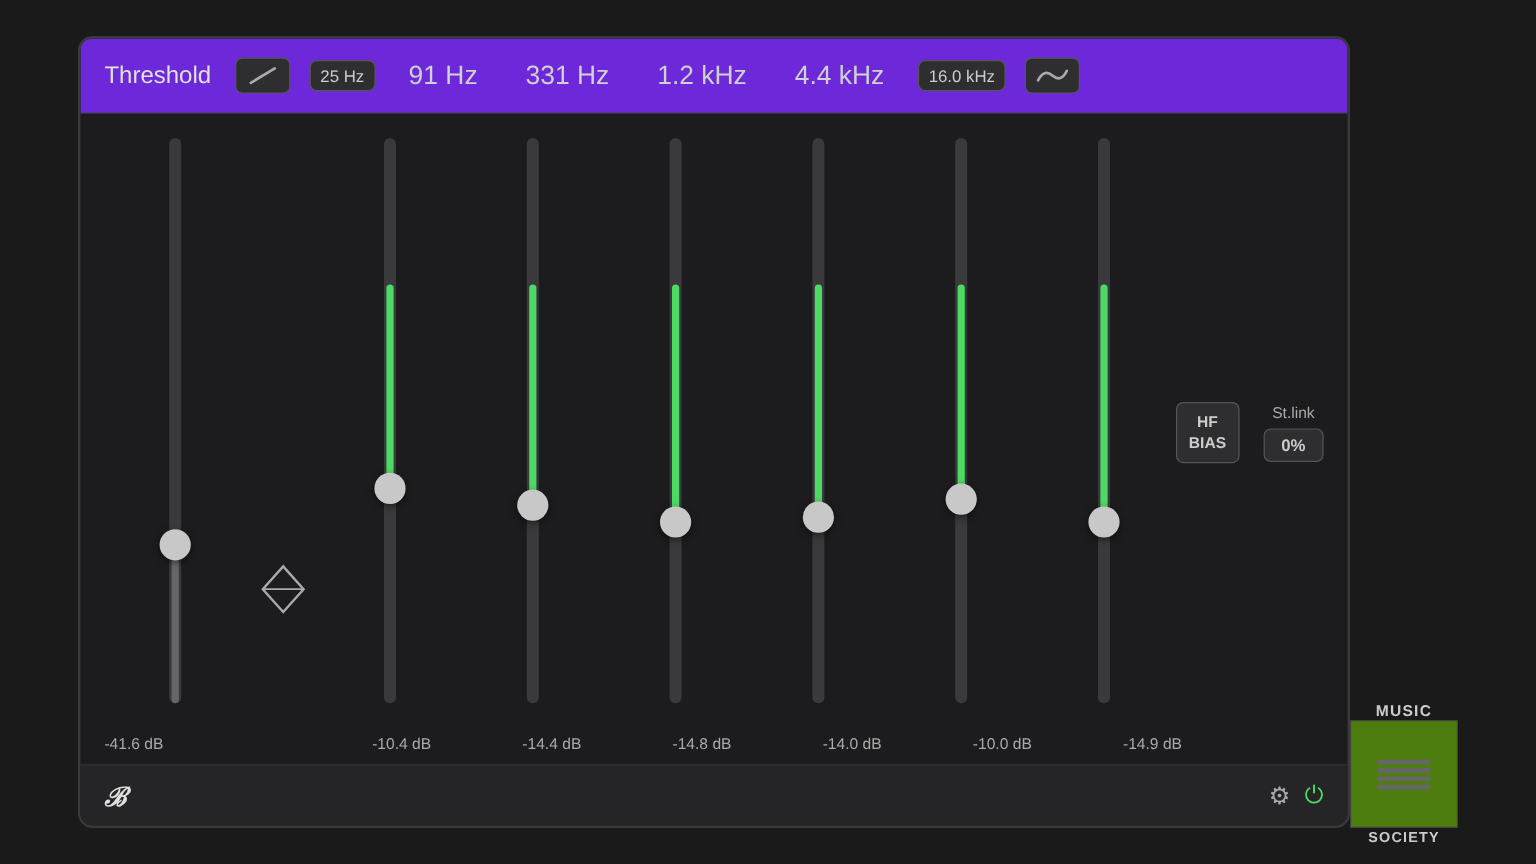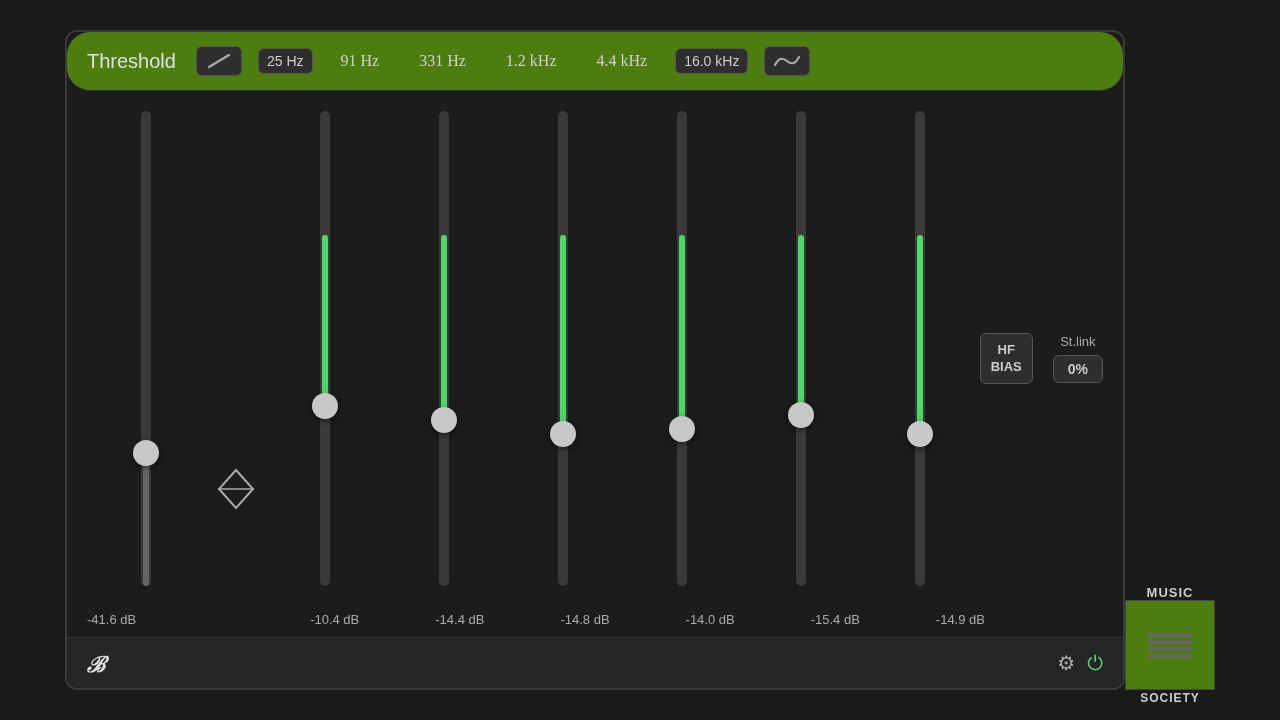--- a/index.html
+++ b/index.html
@@ -23,28 +23,27 @@
       height: 660px;
       background: #1c1c1e;
       border-radius: 12px;
       border: 2px solid #3a3a3a;
       display: flex;
       flex-direction: column;
       overflow: hidden;
     }
     
     .top-bar {
-      background: #4d7c0f;
+      background: #6d28d9;
       padding: 14px 20px;
       display: flex;
       align-items: center;
       gap: 16px;
       border-bottom: 1px solid #333;
       flex-shrink: 0;
-      border-radius: 23px;
     }
     .threshold-label {
       color: #e0e0e0;
       font-size: 20px;
       font-weight: 500;
       margin-right: 4px;
     }
     .icon-btn {
       background: #2e2e30;
       border: 1.5px solid #555;
@@ -52,24 +51,23 @@
       padding: 4px 8px;
       color: #ccc;
       font-size: 14px;
       cursor: pointer;
       display: flex;
       align-items: center;
       justify-content: center;
     }
     .freq-label {
       color: #d0d0d0;
-      font-size: 16px;
+      font-size: 22px;
       font-weight: 400;
       padding: 4px 12px;
-      font-family: Liberation Serif, serif;
     }
 
     
     .main-area {
       flex: 1;
       display: flex;
       padding: 10px 20px;
       gap: 0;
       position: relative;
     }
@@ -337,21 +335,21 @@
 
     </div>
 
     <div class="db-row">
       <div class="db-cell first">-41.6 dB</div>
       <div class="db-cell" style="flex:0 0 60px;"></div>
       <div class="db-cell">-10.4 dB</div>
       <div class="db-cell">-14.4 dB</div>
       <div class="db-cell">-14.8 dB</div>
       <div class="db-cell">-14.0 dB</div>
-      <div class="db-cell">-15.4 dB</div>
+      <div class="db-cell">-10.0 dB</div>
       <div class="db-cell">-14.9 dB</div>
       <div class="db-cell" style="flex:0 0 80px;"></div>
     </div>
 
     <div class="bottom-bar">
       <span class="brand-icon">ℬ</span>
       <div class="bottom-spacer"></div>
       <span class="settings-icon" title="Settings">⚙</span>
       <span class="power-icon" title="Power" style="color:#4cd964;">⏻</span>
     </div>

